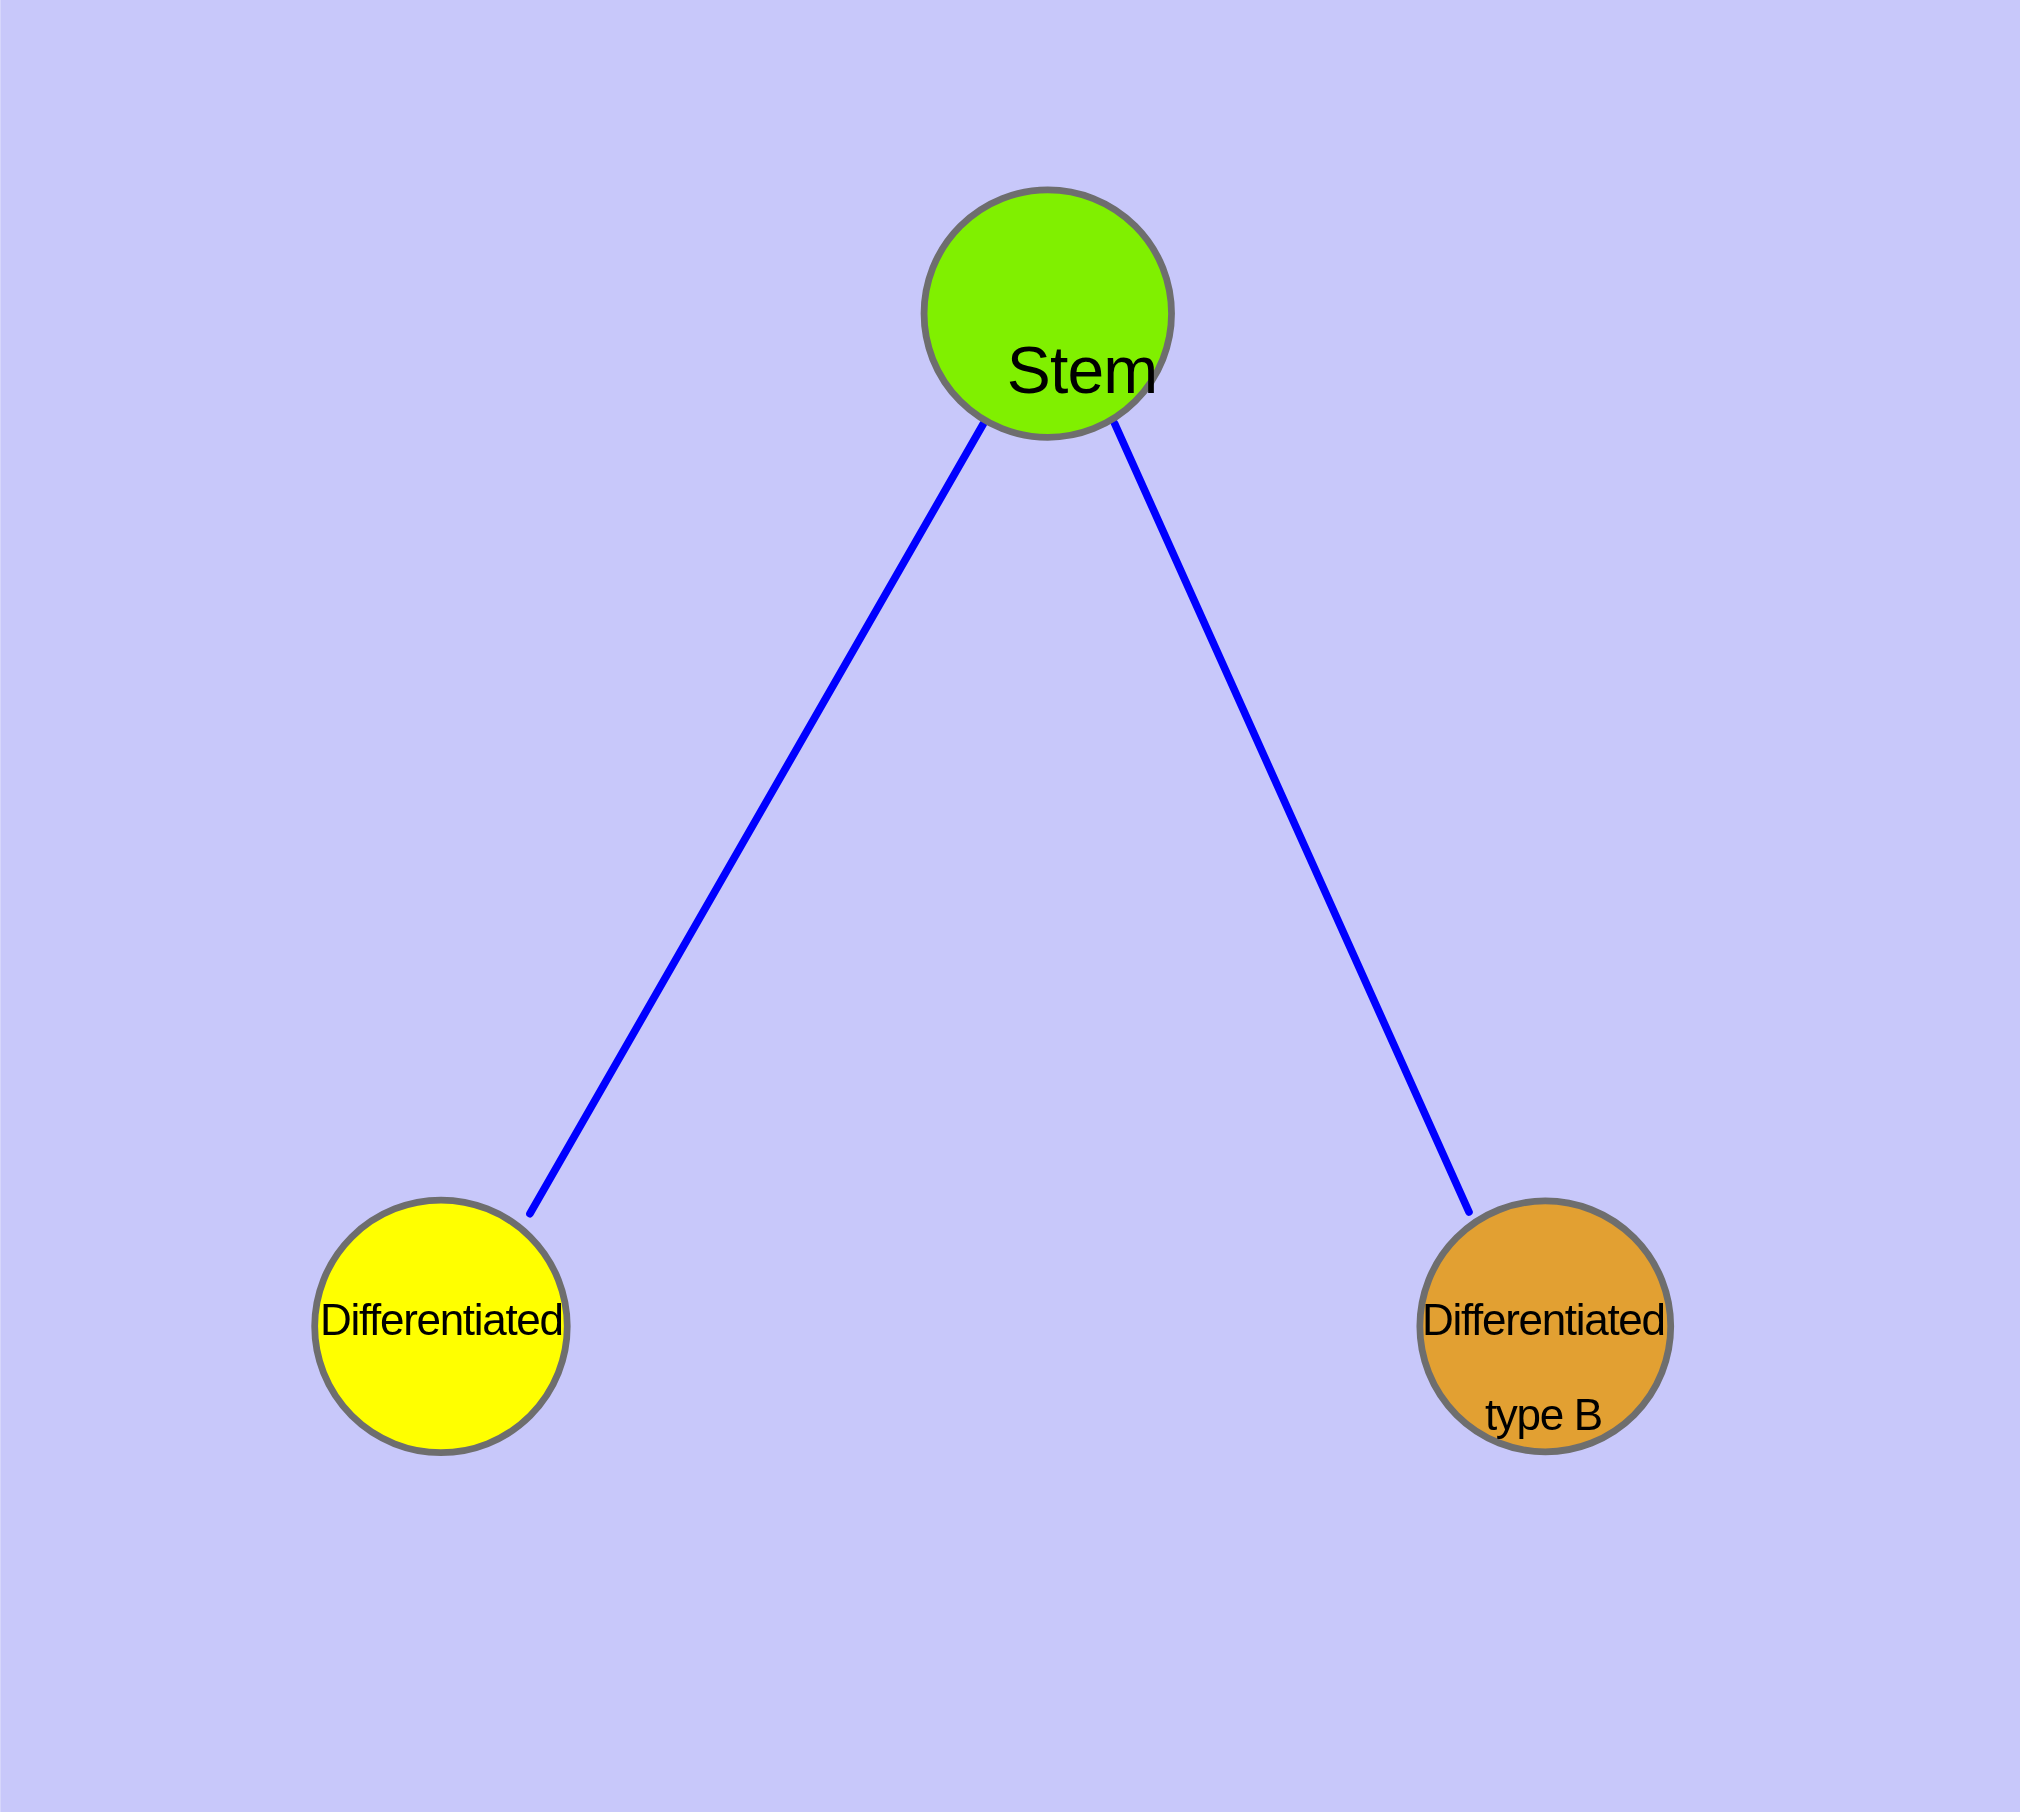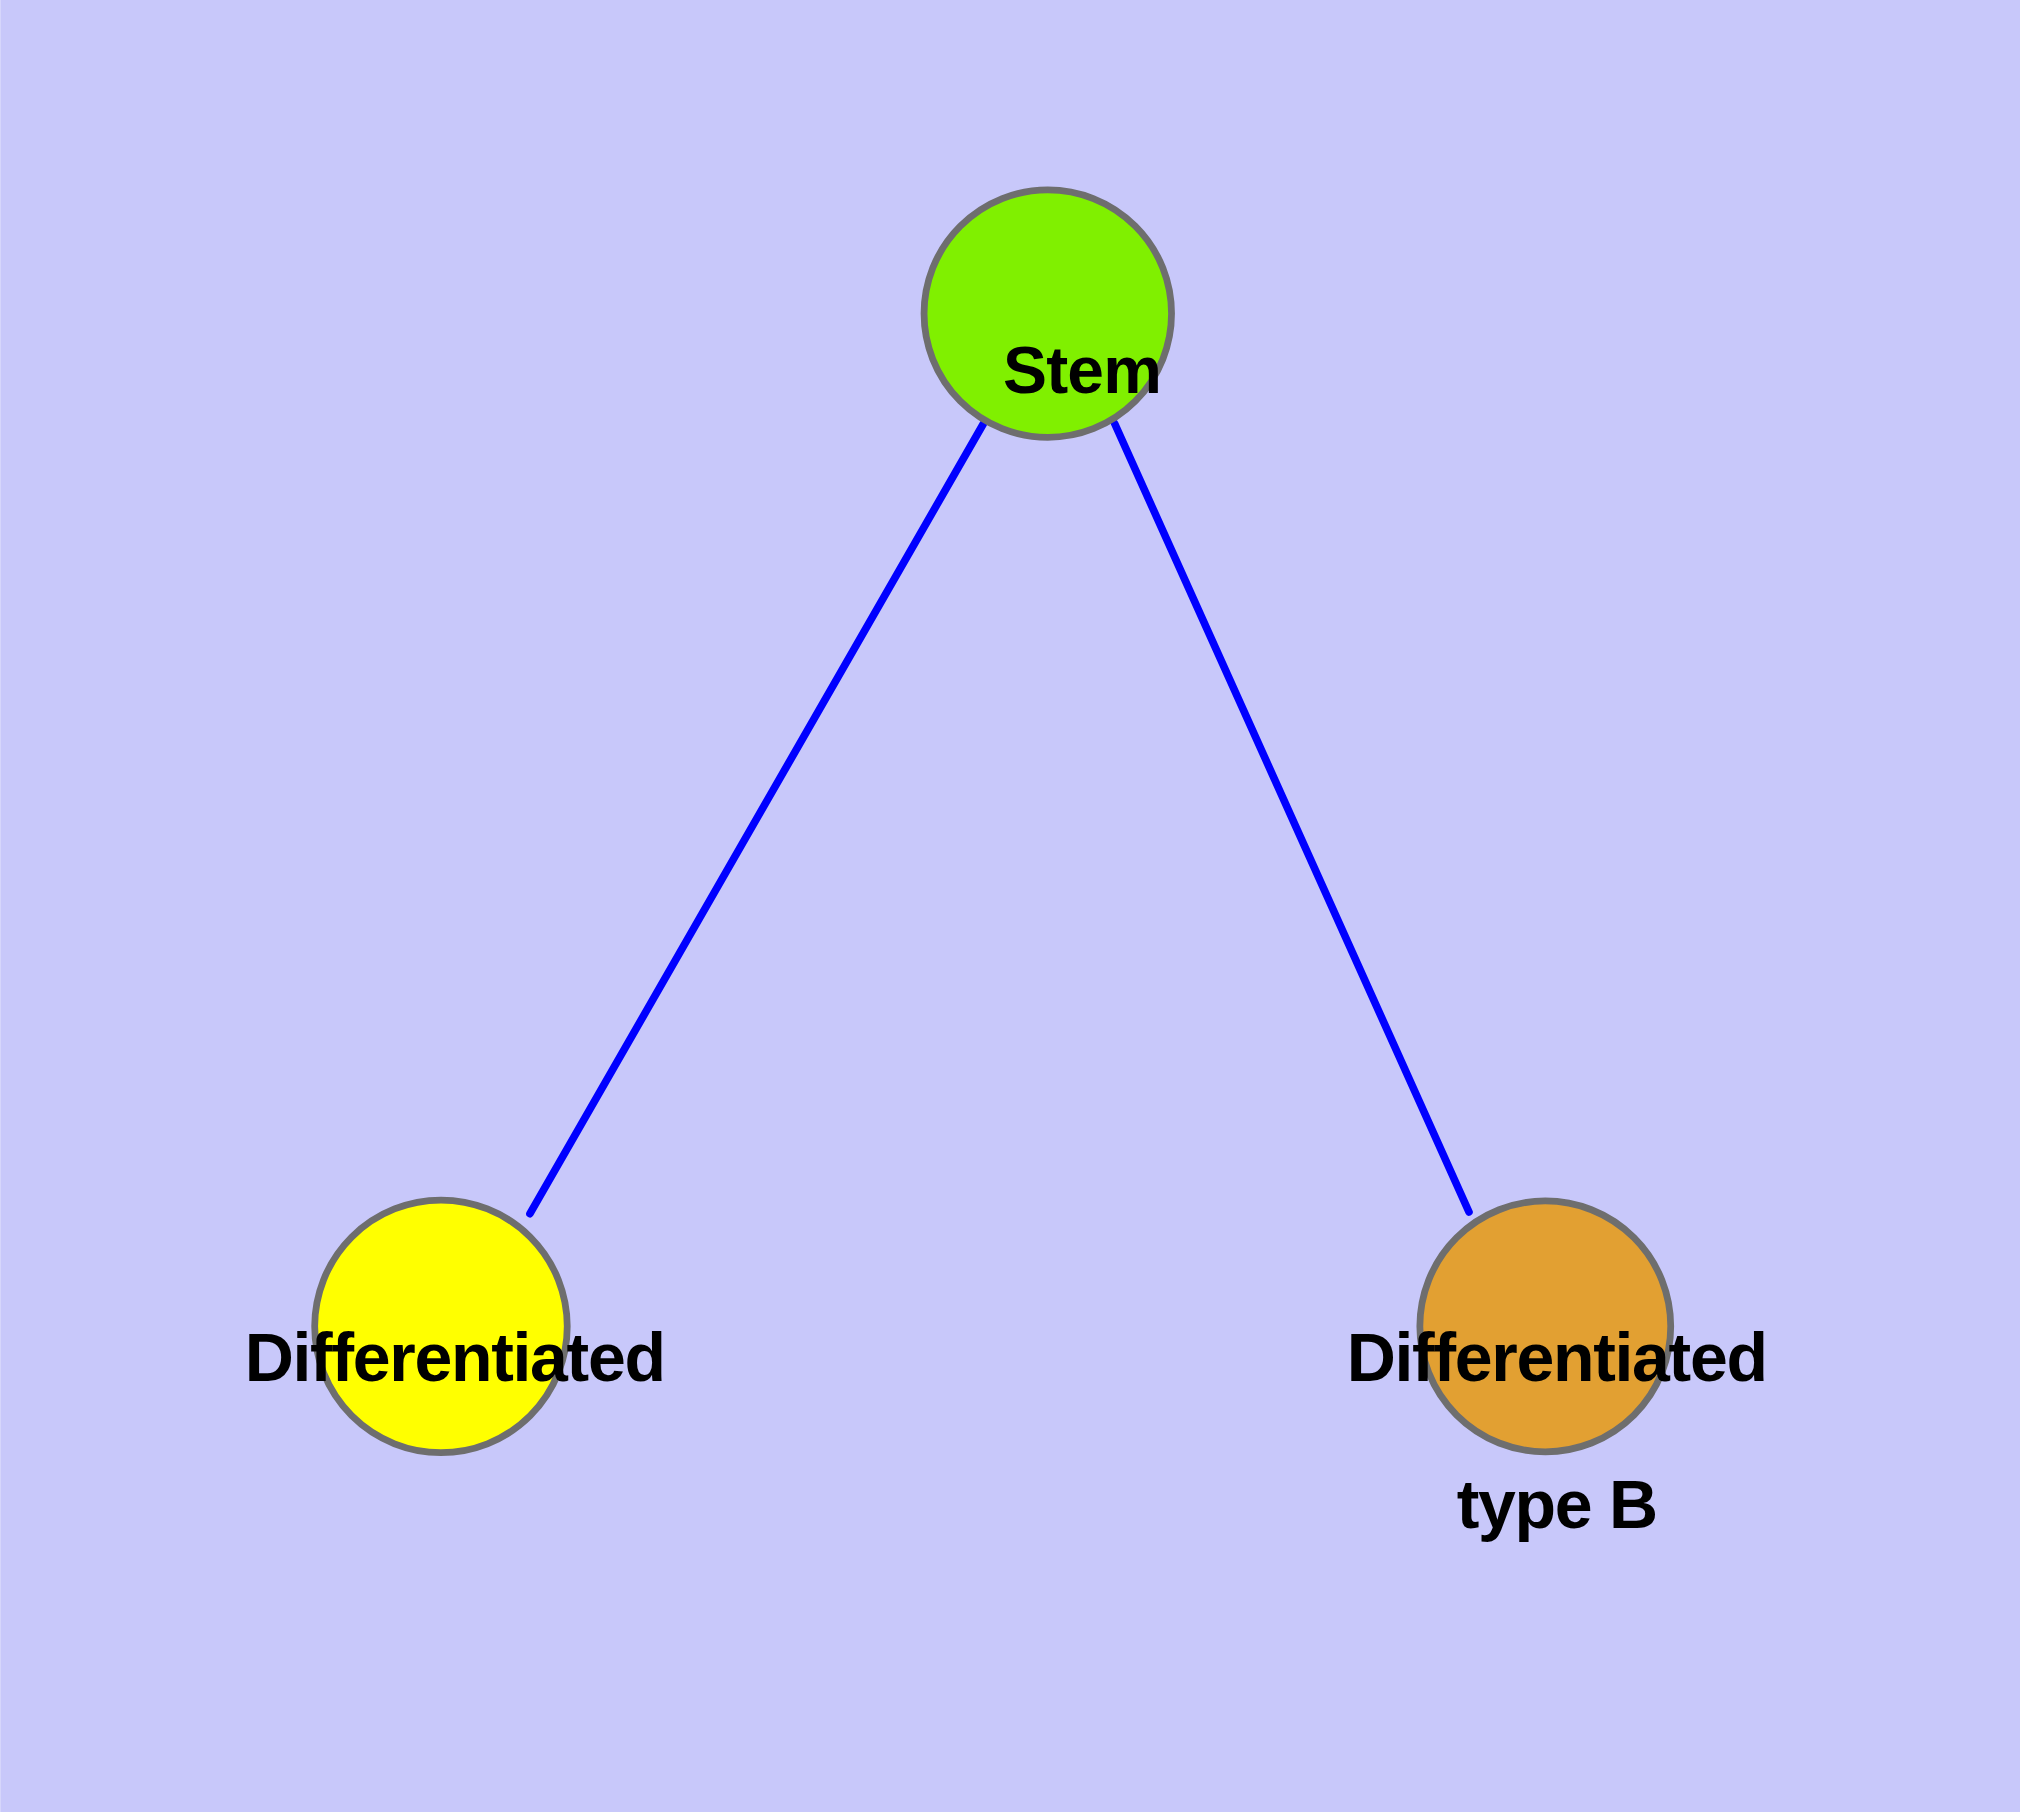--- a/index.html
+++ b/index.html
@@ -20,33 +20,33 @@
     top: 0;
     left: 0;
     width: 2021px;
     height: 1812px;
     display: block;
   }
   .node-label {
     position: absolute;
     text-align: center;
     color: #000000;
-    font-weight: bold;
+    font-weight: normal;
     font-family: "Liberation Sans", "DejaVu Sans", sans-serif;
     line-height: 1.08;
     white-space: pre;
     pointer-events: none;
     -webkit-font-smoothing: antialiased;
   }
   .label-stem {
     font-size: 66px;
     letter-spacing: -0.8px;
   }
   .label-wide {
-    font-size: 68px;
+    font-size: 44px;
     letter-spacing: -1.3px;
   }
 </style>
 </head>
 <body>
 
 <div id="canvas" style="width: 2021px; height: 1812px;">
 
   <svg id="graph-svg" viewBox="0 0 2384 2138" xmlns="http://www.w3.org/2000/svg">
 

